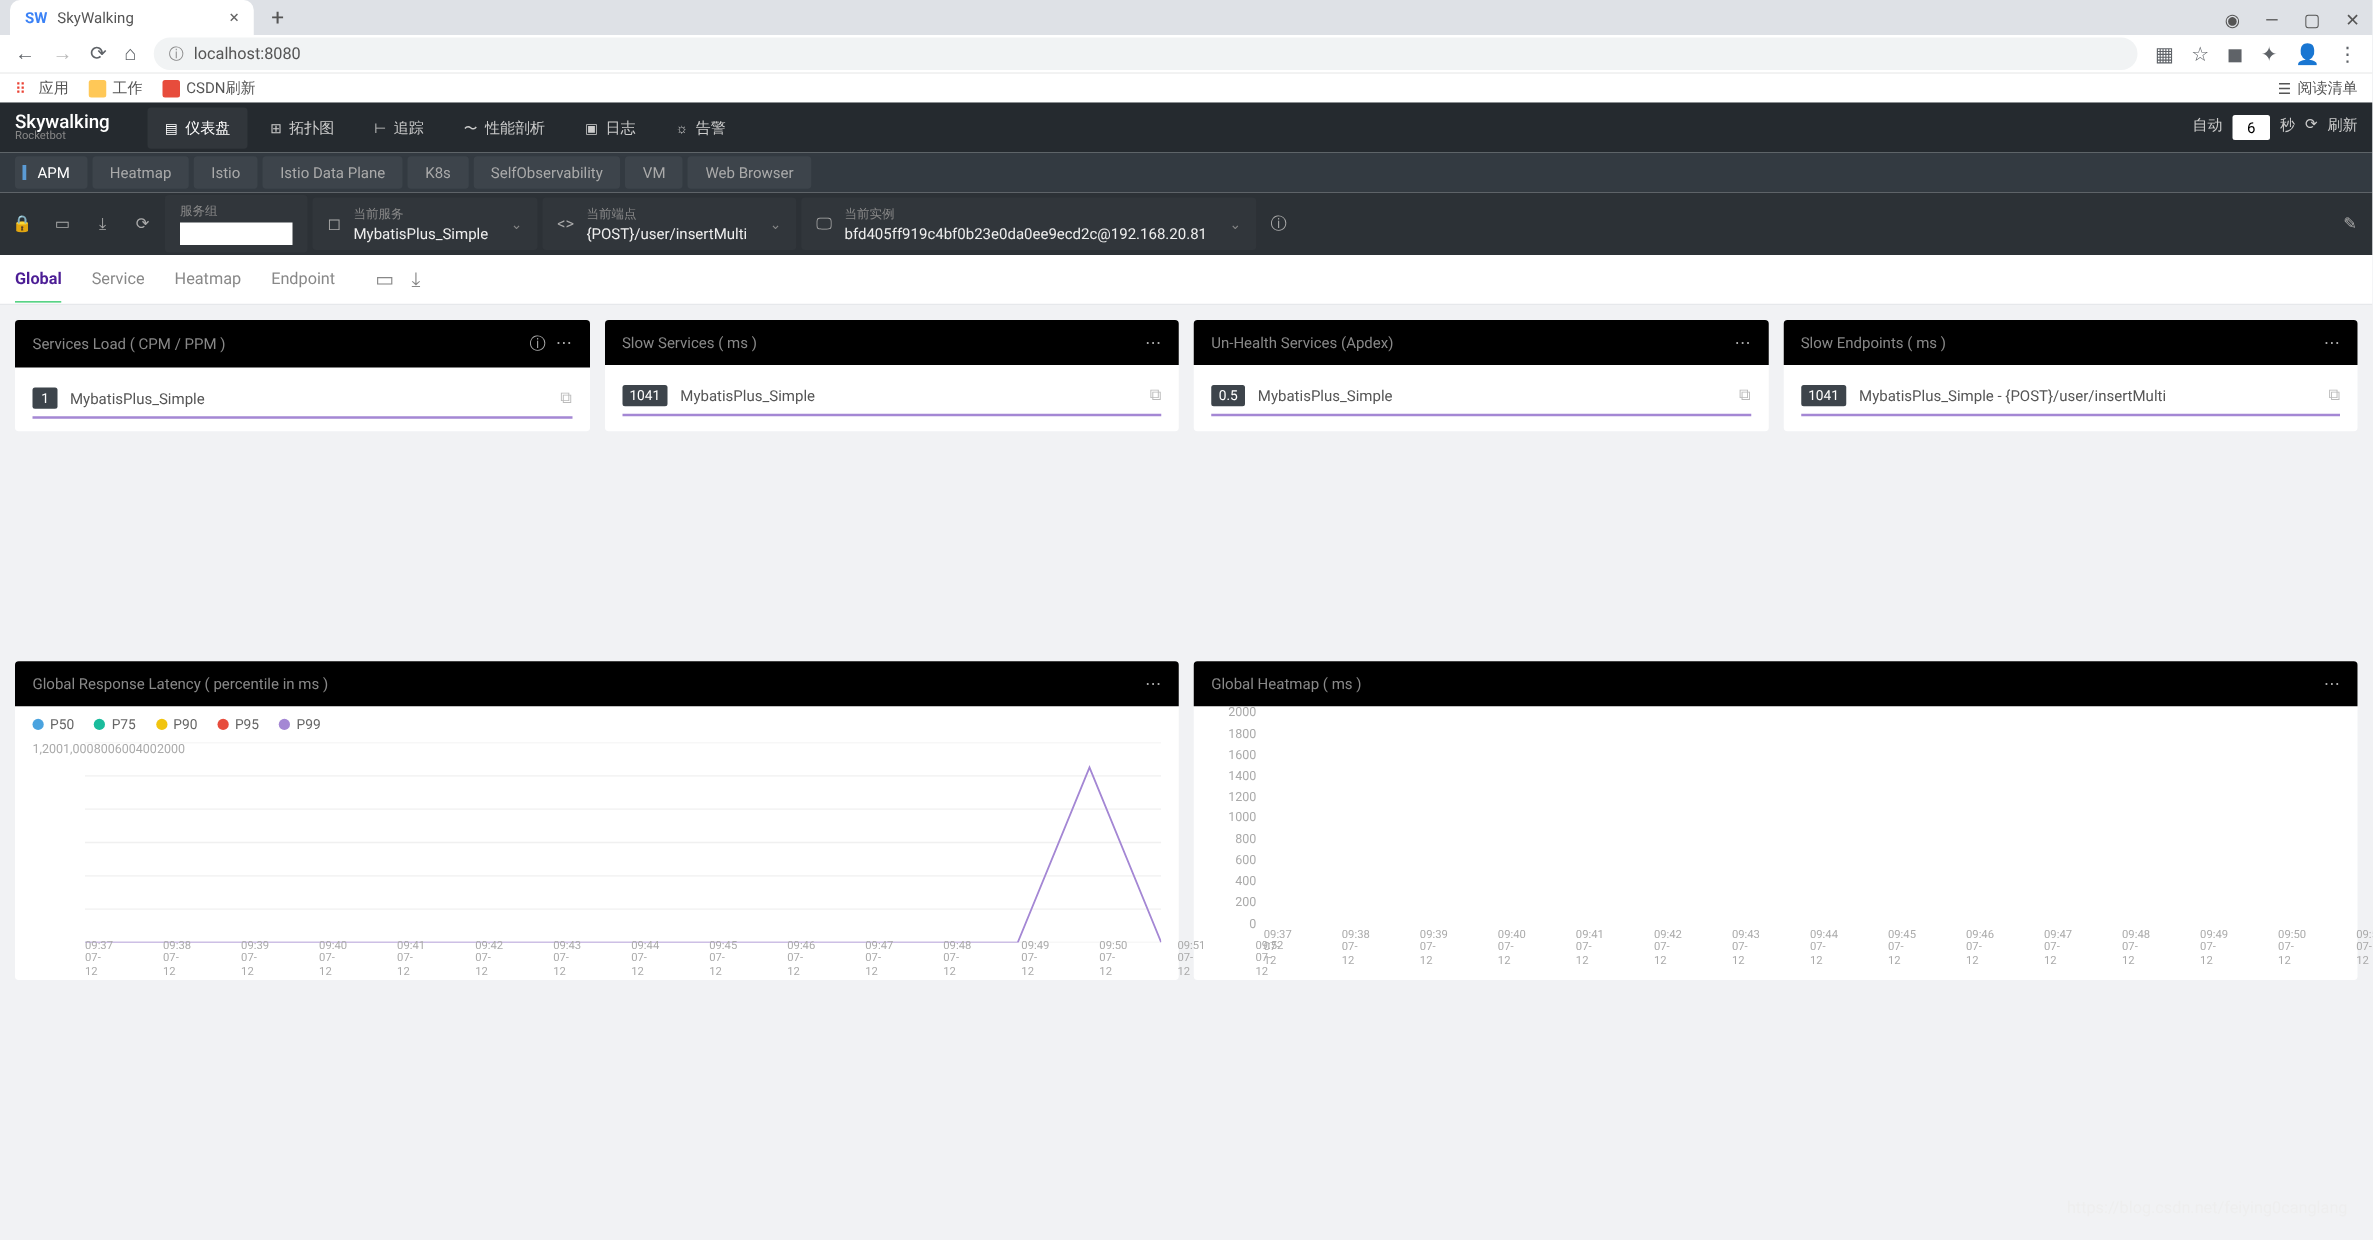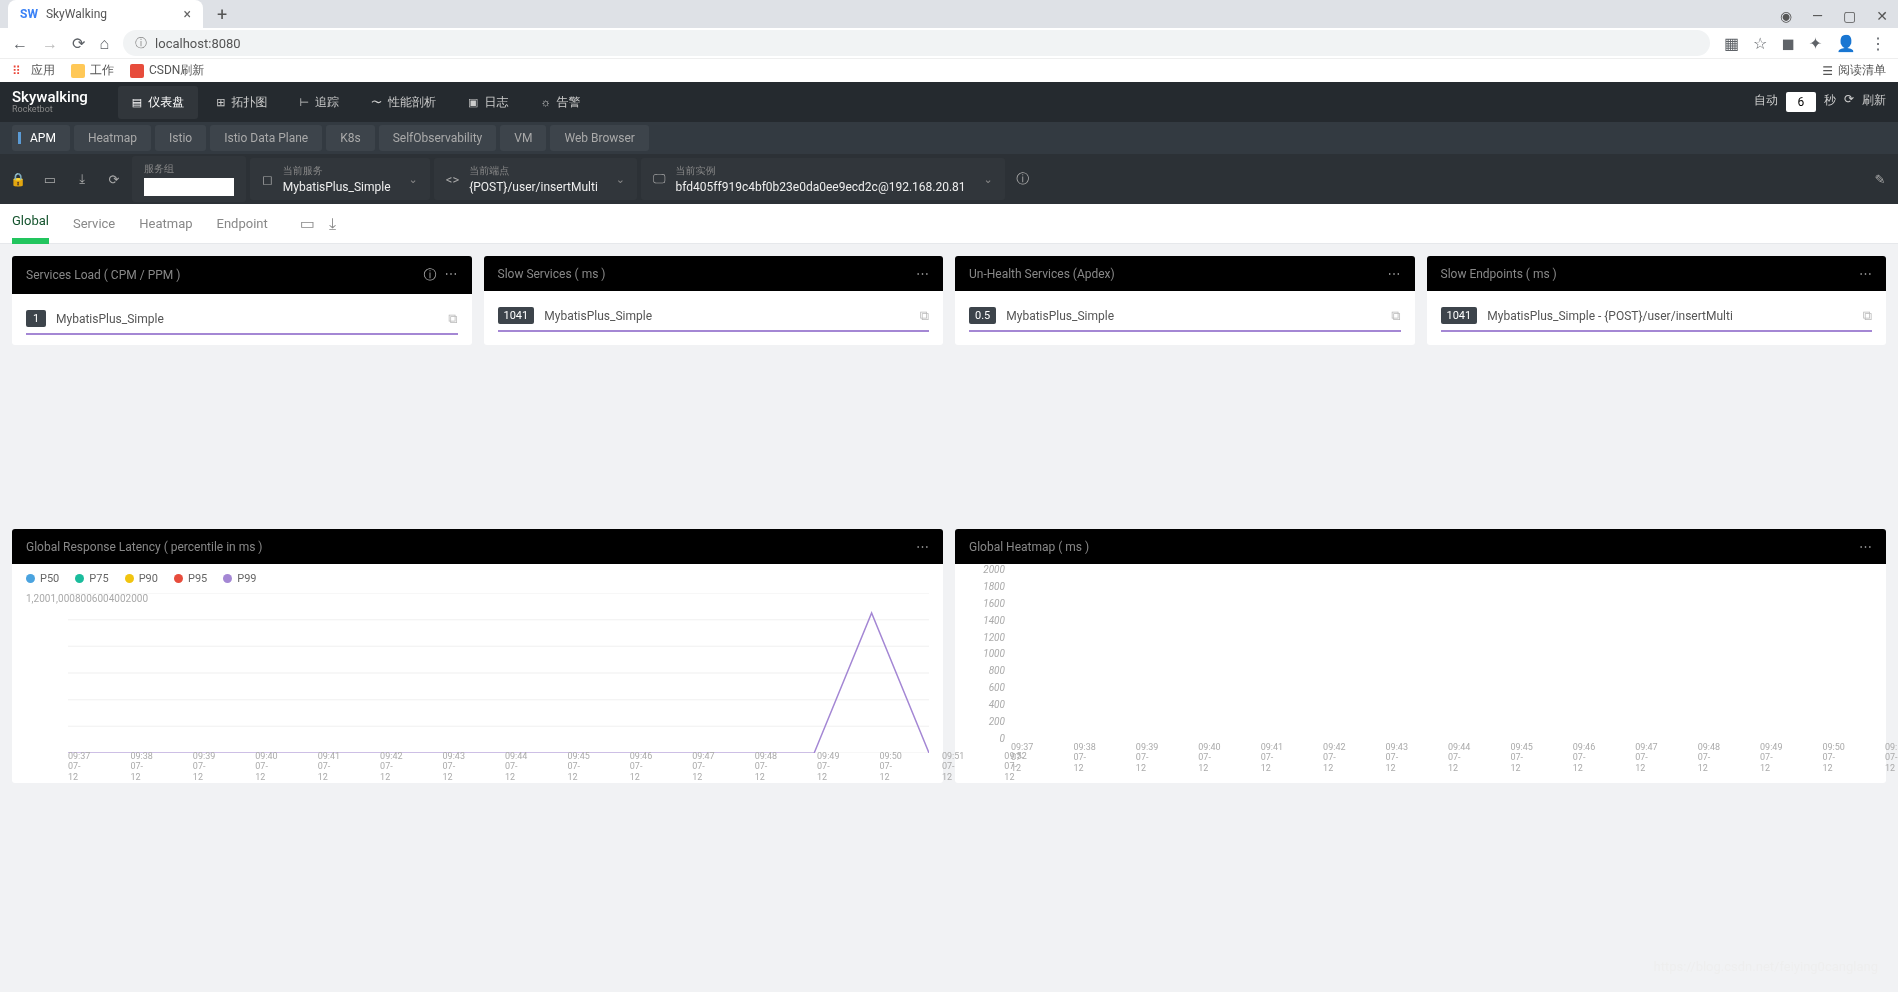--- a/index.html
+++ b/index.html
@@ -57,21 +57,21 @@
 .sel-group-icon { color: #aaa; font-size: 13px; }
 .sel-group-content { display: flex; flex-direction: column; gap: 2px; }
 .sel-label { font-size: 10px; color: #888; }
 .sel-value { font-size: 12px; color: #eee; }
 .sel-input { background: #fff; border: none; height: 18px; width: 90px; font-size: 12px; padding: 0 4px; }
 .sel-chevron { color: #888; font-size: 11px; margin-left: 8px; }
 
 
 .scope-tabs { background: #fff; height: 40px; display: flex; align-items: center; padding: 0 12px; gap: 24px; border-bottom: 1px solid #e6e8eb; }
 .scope-tab { font-size: 13px; color: #888; cursor: pointer; padding: 10px 0; }
-.scope-tab.active { color: #14532d; border-bottom: 6px solid #22c55e; }
+.scope-tab.active { color: #4c1d95; border-bottom: 1px solid #22c55e; font-weight: bold; }
 .scope-icons { display: flex; gap: 14px; color: #888; margin-left: 8px; }
 
 
 .content { padding: 12px; display: flex; flex-direction: column; gap: 12px; }
 .row { display: flex; gap: 12px; }
 .card { background: #fff; border-radius: 3px; flex: 1; min-height: 60px; }
 .card-header { background: #000000; padding: 10px 14px; display: flex; align-items: center; justify-content: space-between; font-size: 12px; color: #888; border-radius: 3px 3px 0 0; }
 .card-header-icons { display: flex; gap: 8px; color: #aaa; font-size: 13px; }
 .card-body { padding: 10px 14px; }
 .list-row { display: flex; align-items: center; gap: 10px; padding: 6px 0; border-bottom: 2px solid #a487d4; }
@@ -86,21 +86,21 @@
 .leg-dot { width: 9px; height: 9px; border-radius: 50%; }
 .chart-area { padding: 0 14px 14px; position: relative; height: 190px; }
 .y-axis { position: absolute; left: 14px; top: 0; bottom: 30px; display: flex; flex-direction: row; justify-content: space-between; font-size: 10px; color: #aaa; text-align: right; width: 36px; }
 .x-axis { position: absolute; bottom: 0; left: 56px; right: 14px; display: flex; justify-content: space-between; font-size: 9px; color: #aaa; gap: 40px; }
 .x-tick { display: flex; flex-direction: column; align-items: center; line-height: 1.2; }
 .plot { position: absolute; left: 56px; right: 14px; top: 0; bottom: 30px; }
 .plot svg { width: 100%; height: 100%; }
 .grid-line { stroke: #f0f0f0; stroke-width: 1; }
 .data-line { stroke: #a487d4; stroke-width: 1.2; fill: none; }
 
-.heatmap-y { position: absolute; left: 14px; top: 0; bottom: 30px; display: flex; flex-direction: column; justify-content: space-between; font-size: 10px; color: #aaa; text-align: right; width: 36px; font-style: italic; }
+.heatmap-y { position: absolute; left: 14px; top: 0; bottom: 30px; display: flex; flex-direction: column; justify-content: space-between; font-size: 10px; color: #aaa; text-align: right; width: 36px; }
 .watermark { position: absolute; right: 20px; bottom: 18px; font-size: 13px; color: #eee; }
 </style>
 </head>
 <body>
 
 <div class="browser-chrome">
   <div class="tab-bar">
     <div class="tab">
       <span class="tab-icon">SW</span>
       <span>SkyWalking</span>

